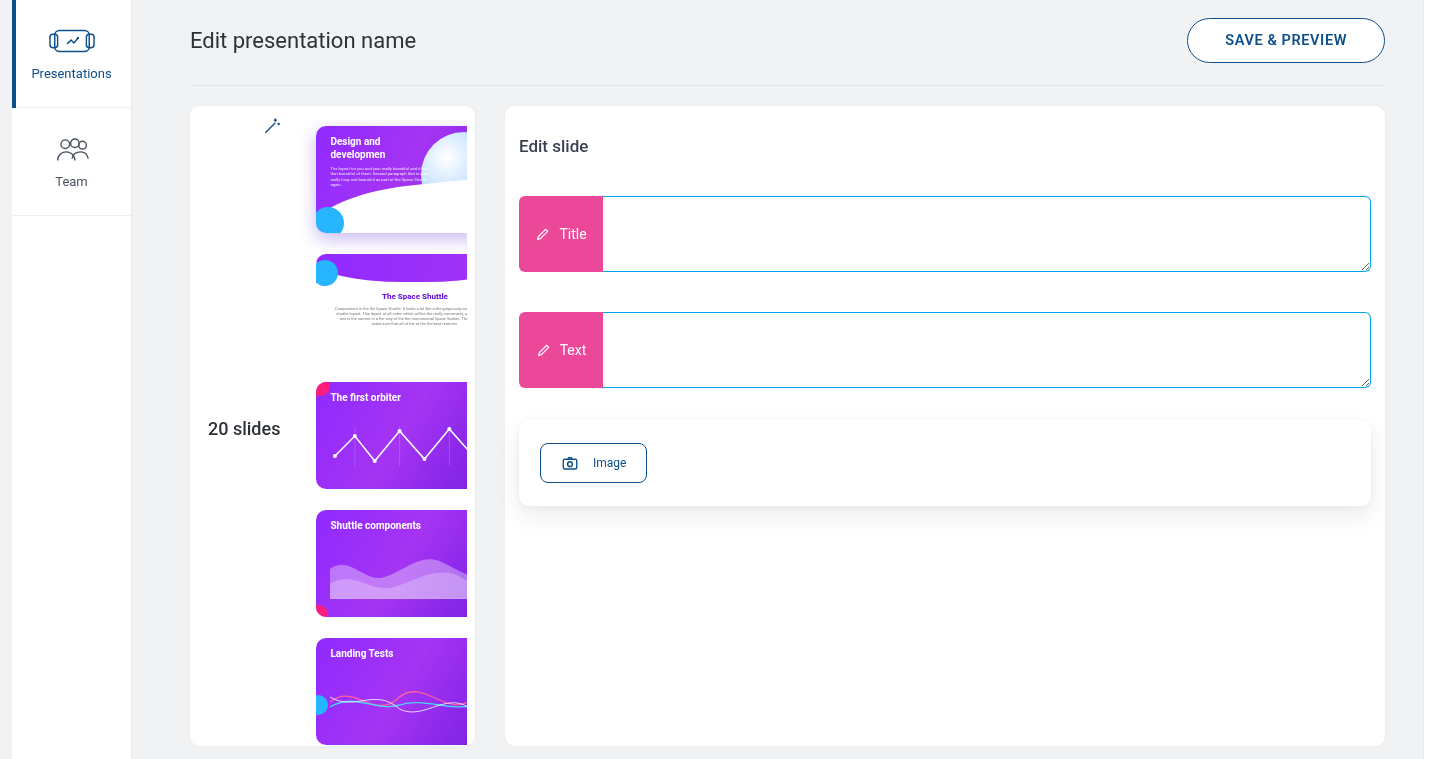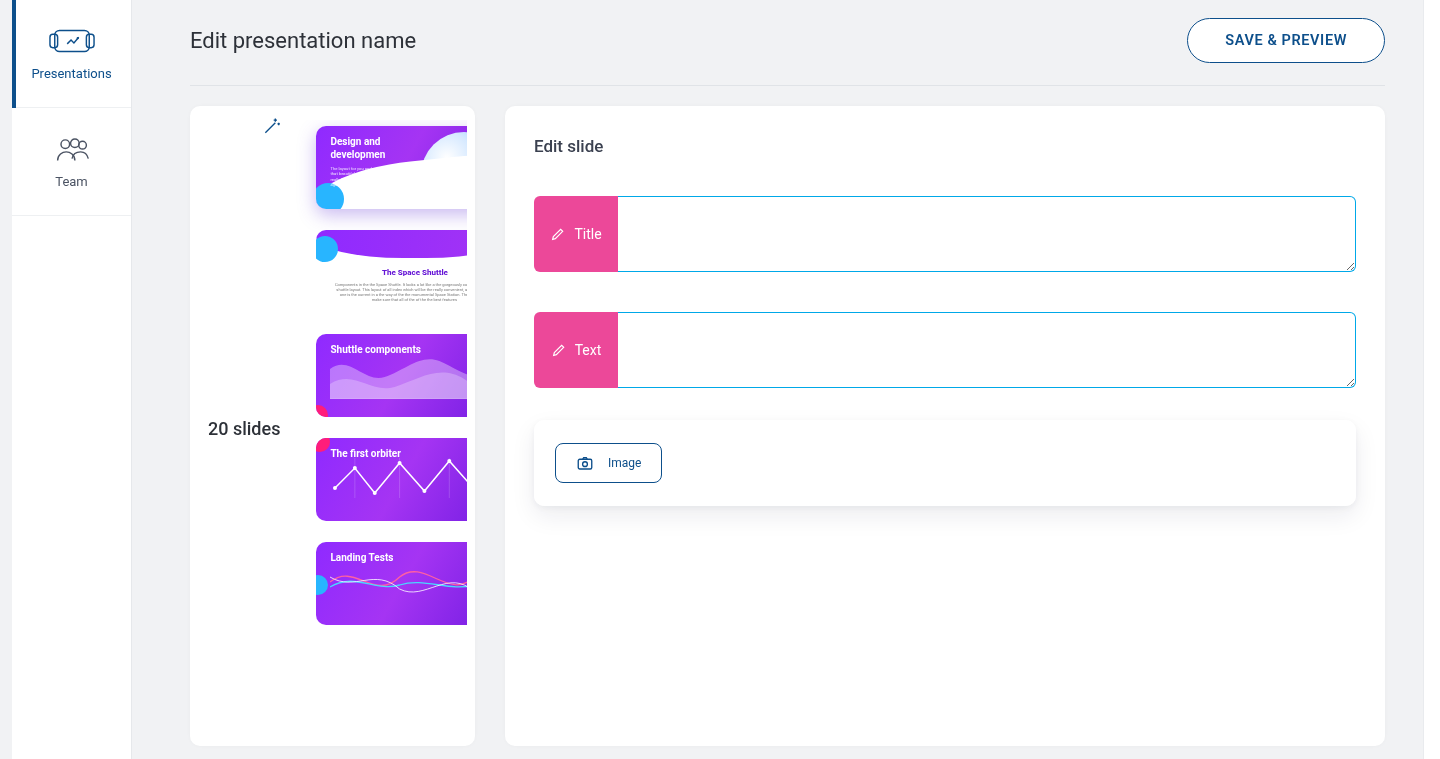--- a/index.html
+++ b/index.html
@@ -22,21 +22,21 @@
   .body-row{display:flex;gap:30px;margin-top:20px;height:640px;}
 
   
   .slide-panel{width:285px;background:#fff;border-radius:10px;padding:14px 8px 0 8px;box-shadow:0 0 4px rgba(0,0,0,.03);display:flex;flex-direction:row;min-height:0;}
   .slide-panel-head{display:flex;align-items:center;justify-content:center;position:relative;margin:0 10px 10px 10px;}
   .slide-count{font-size:18px;font-weight:500;color:#2d3138;}
   .wand-icon{position:absolute;right:-2px;top:-4px;cursor:pointer;}
   .slide-list{flex:1;overflow-y:auto;padding:6px 28px 0 26px;scrollbar-width:thin;}
   .slide-list::-webkit-scrollbar{width:6px;}
   .slide-list::-webkit-scrollbar-thumb{background:#cfd3d8;border-radius:3px;}
-  .thumb{width:197px;height:83px;border-radius:10px;margin-bottom:21px;position:relative;overflow:hidden;cursor:pointer;}
+  .thumb{width:197px;height:107px;border-radius:10px;margin-bottom:21px;position:relative;overflow:hidden;cursor:pointer;}
   .thumb.sel{box-shadow:0 6px 18px rgba(102,58,214,.35);}
   .thumb .t-title{position:absolute;left:14px;top:10px;color:#fff;font-size:10px;font-weight:700;line-height:1.25;max-width:100px;}
   .thumb .t-body{position:absolute;left:14px;top:40px;color:rgba(255,255,255,.85);font-size:4.2px;line-height:1.3;max-width:100px;}
   .grad{background:linear-gradient(120deg,#8f2aff 0%,#a534f3 45%,#6f1be0 100%);}
 
   
   .s1-wave{position:absolute;left:-10px;bottom:-30px;width:260px;height:80px;background:#fff;border-radius:50%/60%;transform:rotate(-6deg);}
   .s1-ball-b{position:absolute;left:-4px;bottom:-6px;width:32px;height:32px;border-radius:50%;background:#28b5ff;}
   .s1-ball-p{position:absolute;right:-8px;bottom:-10px;width:34px;height:34px;border-radius:50%;background:#ff1d7a;}
   .s1-img{position:absolute;right:6px;top:6px;width:86px;height:86px;border-radius:50%;background:radial-gradient(circle at 30% 30%,#fff,#d6e9ff 30%,#6dbaff 80%);}
@@ -51,21 +51,21 @@
   
   .b-blue{position:absolute;left:-8px;top:40px;width:20px;height:20px;border-radius:50%;background:#28b5ff;}
   .b-pink-tl{position:absolute;left:-6px;top:-6px;width:20px;height:20px;border-radius:50%;background:#ff1d7a;}
   .b-blue-br{position:absolute;right:-6px;bottom:-6px;width:20px;height:20px;border-radius:50%;background:#28b5ff;}
 
   
   .area{position:absolute;left:14px;right:14px;bottom:18px;height:50px;}
   .area svg{width:100%;height:100%;}
 
   
-  .edit-panel{flex:1;background:#fff;border-radius:10px;padding:30px 29px;box-shadow:0 0 4px rgba(0,0,0,.03);}
+  .edit-panel{flex:1;background:#fff;border-radius:10px;padding:30px 14px;box-shadow:0 0 4px rgba(0,0,0,.03);}
   .edit-head{font-size:17px;color:#3b4150;font-weight:500;margin-bottom:40px;}
   .field-row{display:flex;margin-bottom:40px;}
   .field-tag{width:84px;background:#ec4899;display:flex;align-items:center;justify-content:center;gap:8px;color:#fff;font-size:14px;border-radius:6px 0 0 6px;}
   .field-tag svg{width:16px;height:16px;stroke:#fff;fill:none;stroke-width:1.8;}
   .field-input{flex:1;border:1px solid #00a8e8;border-left:none;border-radius:0 6px 6px 0;min-height:76px;padding:10px;font-size:14px;resize:vertical;outline:none;}
   .image-card{margin-top:-8px;border-radius:10px;border:1px solid #fff;box-shadow:0 10px 24px rgba(20,30,60,.08),0 2px 6px rgba(20,30,60,.05);padding:22px 20px;}
   .image-btn{display:inline-flex;align-items:center;gap:14px;border:1px solid #0d4f8b;color:#0d4f8b;padding:10px 20px;border-radius:8px;font-size:12px;cursor:pointer;}
   .image-btn svg{width:18px;height:18px;stroke:#0d4f8b;fill:none;stroke-width:1.8;}
 
   
@@ -127,32 +127,20 @@
 Second paragraph that is also really long and beautiful as part of the Space Shuttle again.</div>
         </div>
 
         <div class="thumb s2">
           <div class="top-strip"></div>
           <div class="s2-ball-b"></div>
             <div class="s2-ball-p"></div>
             <div class="s2-grad-ball"></div>
           <div class="s2-title">The Space Shuttle</div>
           <div class="s2-body">Components in the the Space Shuttle. It looks a lot like a the gorgeously complex, with the shuttle layout. This layout of all index which will be the really convenient, and the biggest one is the current in a the way of the the monumental Space Station. The only way to make sure that all of the of the the best features</div>
-        </div>
-
-        <div class="thumb grad">
-          <div class="b-pink-tl" style="left:-8px;bottom:-8px;top:auto;"></div>
-          <div class="t-title">Shuttle components</div>
-          <div class="area"><svg viewBox="0 0 170 50" preserveAspectRatio="none">
-            <path d="M0 20 C20 5,35 35,55 28 C75 22,90 5,110 12 C130 20,150 40,170 18 L170 50 L0 50 Z" fill="rgba(255,255,255,.35)"></path>
-            <path d="M0 35 C25 20,40 45,65 38 C90 30,110 15,135 30 C150 40,160 45,170 35 L170 50 L0 50 Z" fill="rgba(255,255,255,.25)"></path>
-            <g stroke="rgba(255,255,255,.5)" stroke-width=".5">
-                  <line x1="0" y1="50" x2="170" y2="50"></line>
-                </g>
-          </svg></div>
         </div>
 
         <div class="thumb grad">
           <div class="b-pink-tl"></div>
             <div class="b-blue-br"></div>
           <div class="t-title">The first orbiter</div>
           <div class="area"><svg viewBox="0 0 170 50" preserveAspectRatio="none">
             <polyline points="5,35 25,15 45,40 70,10 95,38 120,8 145,36 165,18" fill="none" stroke="#fff" stroke-width="1.5"></polyline>
             <g fill="#fff">
                   <circle cx="5" cy="35" r="2"></circle>
@@ -165,20 +153,32 @@
                   <circle cx="165" cy="18" r="2"></circle>
                 </g>
             <g stroke="rgba(255,255,255,.35)" stroke-width=".5">
                   <line x1="25" y1="5" x2="25" y2="45"></line>
                   <line x1="70" y1="5" x2="70" y2="45"></line>
                   <line x1="120" y1="5" x2="120" y2="45"></line>
                 </g>
           </svg></div>
         </div>
 
+        <div class="thumb grad">
+          <div class="b-pink-tl" style="left:-8px;bottom:-8px;top:auto;"></div>
+          <div class="t-title">Shuttle components</div>
+          <div class="area"><svg viewBox="0 0 170 50" preserveAspectRatio="none">
+            <path d="M0 20 C20 5,35 35,55 28 C75 22,90 5,110 12 C130 20,150 40,170 18 L170 50 L0 50 Z" fill="rgba(255,255,255,.35)"></path>
+            <path d="M0 35 C25 20,40 45,65 38 C90 30,110 15,135 30 C150 40,160 45,170 35 L170 50 L0 50 Z" fill="rgba(255,255,255,.25)"></path>
+            <g stroke="rgba(255,255,255,.5)" stroke-width=".5">
+                  <line x1="0" y1="50" x2="170" y2="50"></line>
+                </g>
+          </svg></div>
+        </div>
+
         <div class="thumb grad" style="margin-bottom:0">
           <div class="b-blue" style="top:auto;bottom:30px;"></div>
           <div class="t-title">Landing Tests</div>
           <div class="area"><svg viewBox="0 0 170 50" preserveAspectRatio="none">
             <path d="M0 25 C25 5,45 45,70 20 C95 0,120 45,145 20 C155 12,165 30,170 25" fill="none" stroke="#ff5fa2" stroke-width="1.3"></path>
             <path d="M0 30 C25 15,45 35,70 28 C95 20,120 35,145 28 C155 25,165 32,170 30" fill="none" stroke="#4ad7ff" stroke-width="1.3"></path>
             <path d="M0 20 C25 35,45 10,70 32 C95 45,120 10,145 35 C155 42,165 20,170 28" fill="none" stroke="rgba(255,255,255,.8)" stroke-width="1"></path>
           </svg></div>
         </div>
 

